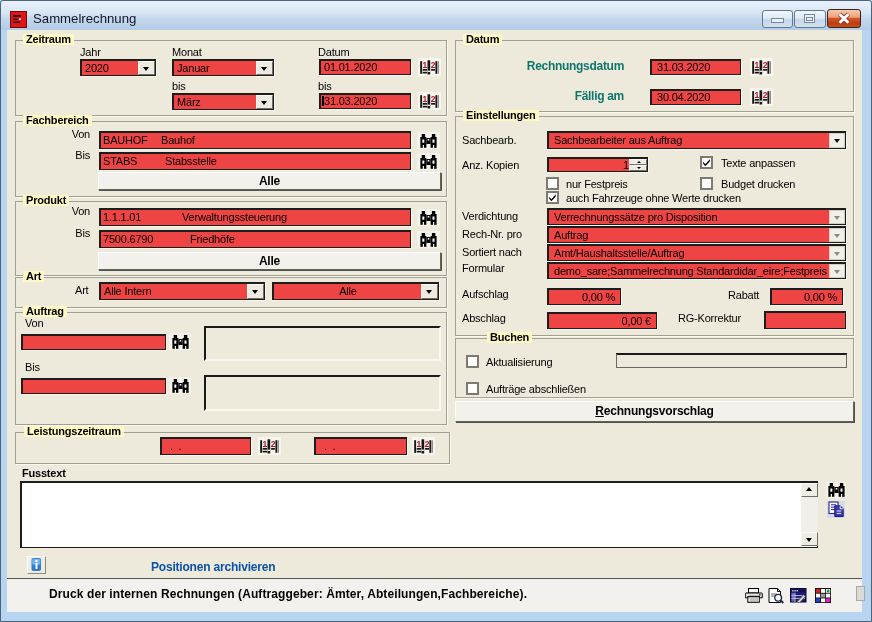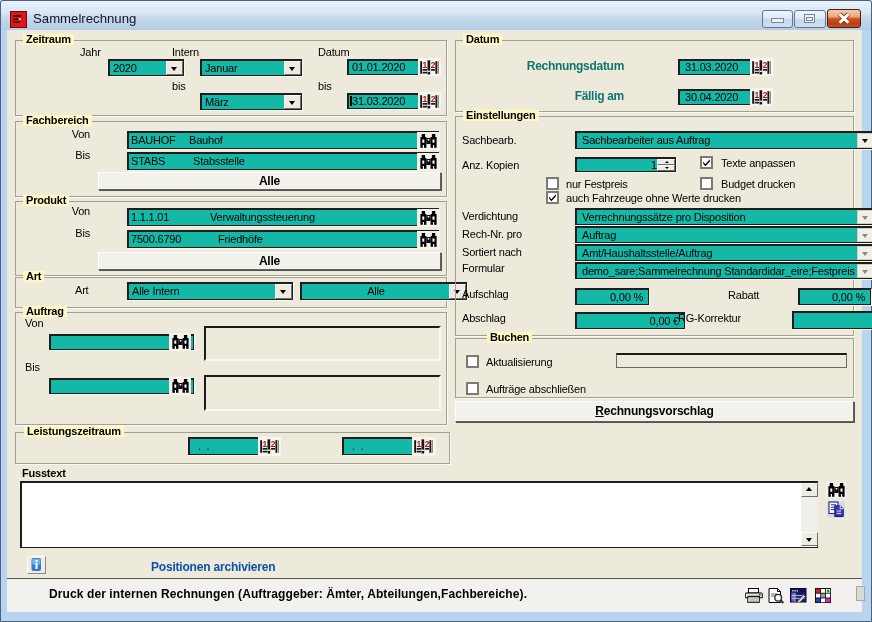--- a/index.html
+++ b/index.html
@@ -5,21 +5,21 @@
 #page{position:relative;width:872px;height:622px;font-family:"Liberation Sans",sans-serif;font-size:11px;letter-spacing:-0.2px;color:#000;overflow:hidden;background:#B7D5F1;}
 .abs{position:absolute;}
 #win{position:absolute;inset:0;border:1px solid #4E6379;border-radius:3px 3px 0 0;background:#B7D5F1;}
 #titlebar{position:absolute;left:1px;top:1px;width:870px;height:29px;border-radius:3px 3px 0 0;background:linear-gradient(180deg,#E9F1FB 0%,#D8E6F5 40%,#C5D8EC 60%,#B2CCE7 100%);}
 #titletext{position:absolute;left:33px;top:11px;font-size:13.2px;letter-spacing:0;color:#15152a;}
 #content{position:absolute;left:7px;top:30px;width:855px;height:581px;background:#EEEADB;}
 #statusbar{position:absolute;left:7px;top:578px;width:855px;height:33px;background:#F2F1ED;border-top:1px solid #55554D;}
 .g{position:absolute;border:1px solid #A2A093;box-shadow:1px 1px 0 #FBF9F1;}
 .gl{position:absolute;font-weight:bold;background:#fef9c3;padding:0 3px;line-height:11px;}
 .lbl{position:absolute;line-height:11px;white-space:pre;}
-.fld{position:absolute;background:#14b8a6;border:2px solid #1d1d1d;border-right-width:1px;border-bottom-width:1px;box-shadow:1px 1px 0 #F8F6EC;margin-left:28px;}
+.fld{position:absolute;background:#ef4444;border:2px solid #1d1d1d;border-right-width:1px;border-bottom-width:1px;box-shadow:1px 1px 0 #F8F6EC;}
 .fld span{position:absolute;top:50%;margin-top:-5.5px;line-height:11px;white-space:pre;}
 .ar{position:absolute;right:0;top:0;bottom:0;width:15px;background:#EDEAE2;border:1px solid;border-color:#FBF9F3 #6F6F67 #6F6F67 #FBF9F3;}
 .ar:after{content:"";position:absolute;left:50%;top:50%;margin:-1.5px 0 0 -3.5px;border:3.5px solid transparent;border-top:4px solid #000;}
 .ar2{position:absolute;right:0;top:0;bottom:0;width:14px;background:#F1EFE8;border:1px solid #D2CEC2;}
 .ar2:after{content:"";position:absolute;left:50%;top:50%;margin:-1.5px 0 0 -3.5px;border:3.5px solid transparent;border-top:4px solid #111;}
 .ar2.d:after{border-top-color:#8A8A82;}
 .btn{position:absolute;background:#F2F1EB;border:1px solid;border-color:#FFFFFF #62625A #62625A #FFFFFF;box-shadow:1px 1px 0 #55544C;text-align:center;}
 .ck{position:absolute;width:9px;height:9px;background:#fff;border:2px solid #7B7B73;}
 .bigbox{position:absolute;background:#EEEADB;border:2px solid;border-color:#1a1a1a #FAF8F0 #FAF8F0 #1a1a1a;}
 .tile{position:absolute;}
@@ -56,21 +56,21 @@
           <line x1="11.6" y1="4.2" x2="20.4" y2="12.8"></line>
           <line x1="20.4" y1="4.2" x2="11.6" y2="12.8"></line>
         </g>
       </svg>
     </div>
 <div id="content"></div>
 
 <div class="g" style="left:15px;top:40px;width:430px;height:74px;"></div>
 <div class="gl" style="left:23px;top:34px;">Zeitraum</div>
 <div class="lbl" style="left:80px;top:47px;">Jahr</div>
-<div class="lbl" style="left:172px;top:47px;">Intern</div>
+<div class="lbl" style="left:172px;top:47px;">Monat</div>
 <div class="lbl" style="left:318px;top:47px;">Datum</div>
 <div class="fld" style="left:80px;top:59px;width:73px;height:14px;">
       <span style="left:3px;">2020</span>
       <i class="ar"></i>
     </div>
 <div class="fld" style="left:172px;top:59px;width:99px;height:14px;">
       <span style="left:3px;">Januar</span>
       <i class="ar"></i>
     </div>
 <div class="fld" style="left:319px;top:59px;width:89px;height:13px;">

